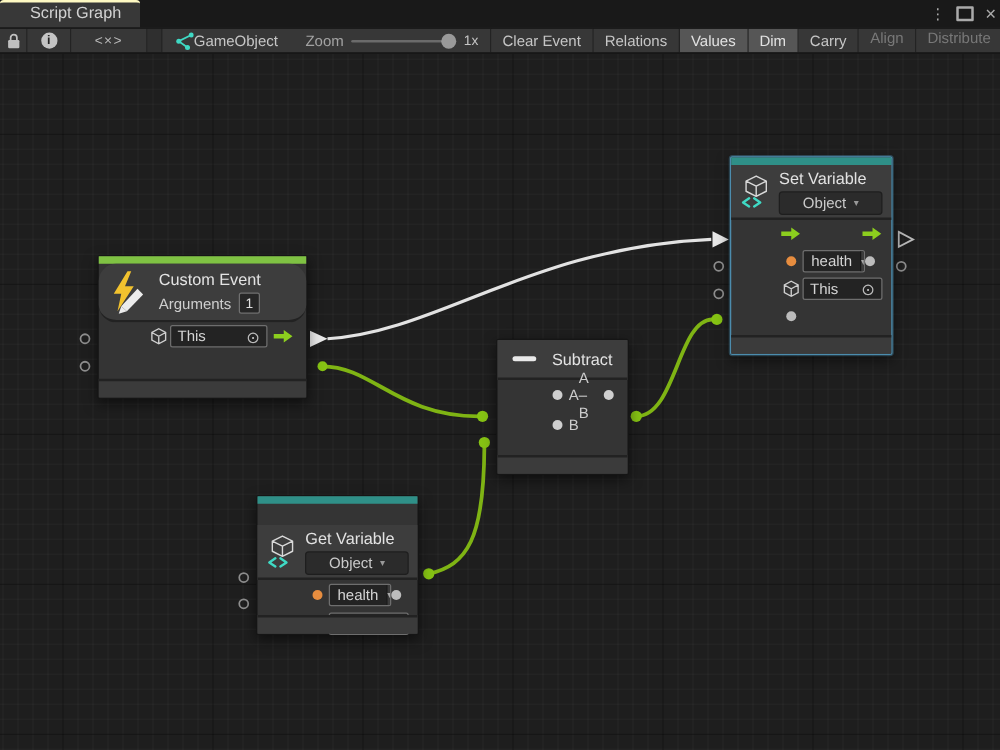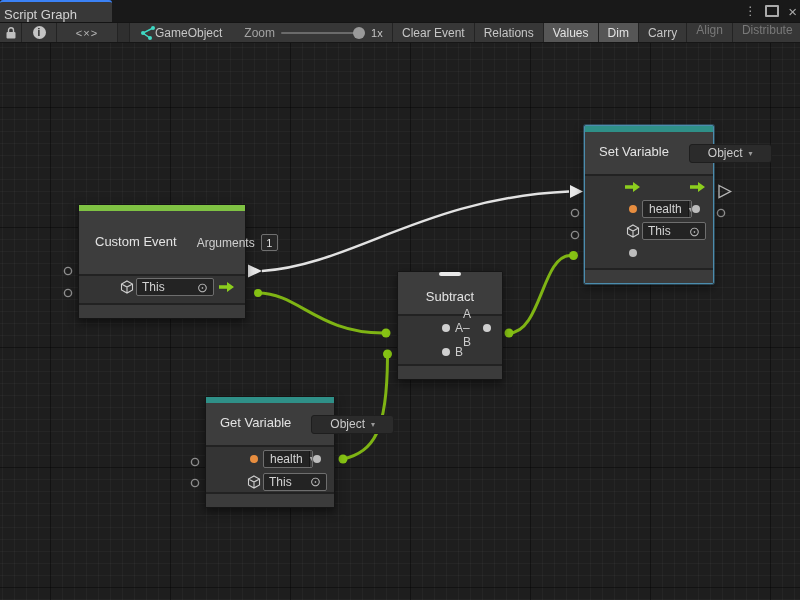--- a/index.html
+++ b/index.html
@@ -1,22 +1,22 @@
 <!DOCTYPE html>
 <html><head>
 <meta charset="utf-8">
 <style>
   html,body{margin:0;padding:0;background:#111;}
   .app{position:relative;width:800px;height:600px;overflow:hidden;background:#191919;
        font-family:"Liberation Sans",sans-serif;-webkit-font-smoothing:antialiased;user-select:none;}
   
   .titlebar{position:absolute;left:0;top:0;width:800px;height:22px;background:#191919;}
   .tab{position:absolute;left:0;top:0;width:112px;height:22px;background:#383838;
-       border-top:2px solid #3b82f6;box-sizing:border-box;display:flex;align-items:flex-end;
-       padding-left:4px;border-radius:3px 3px 0 0;}
+       border-top:2px solid #fef9c3;box-sizing:border-box;display:flex;align-items:flex-start;
+       padding-left:24px;border-radius:3px 3px 0 0;}
   .tab-label{font-size:13px;color:#d2d2d2;white-space:nowrap;}
   .win-controls{position:absolute;right:3px;top:0;height:22px;display:flex;align-items:center;gap:9px;color:#aaa;}
   .menu-glyph{font-size:12px;line-height:1;}
   .max-box{width:10px;height:8px;border:2px solid #aaa;border-radius:1px;}
   .close-glyph{font-size:15px;line-height:1;}
   
   .toolbar{position:absolute;left:0;top:22px;width:800px;height:20px;background:#2c2c2c;
            border-top:1px solid #141414;box-sizing:border-box;display:flex;overflow:hidden;}
   .tseg{height:100%;display:flex;align-items:center;justify-content:center;background:#373737;
         border-right:1px solid #232323;box-sizing:border-box;flex-shrink:0;}
@@ -51,21 +51,21 @@
     background-position:0 64px,50px 0,0 4px,2px 0;
     border-top:1px solid #161616;box-sizing:border-box;}
   
   .node{position:absolute;background:#343434;border:1px solid #151515;border-radius:2px;
         box-shadow:0 4px 10px rgba(0,0,0,.5);box-sizing:border-box;color:#d6d6d6;z-index:2;}
   .node .bar{height:6px;}
   .bar.green{background:#7FC243;}
   .bar.teal{background:#2F9088;}
   .hdr{background:#3d3d3d;border-bottom:2px solid #222;display:flex;align-items:center;
        padding:0 8px;gap:8px;box-sizing:border-box;}
-  .hdr-text{display:flex;flex-direction:row;justify-content:center;gap:20px;}
+  .hdr-text{display:flex;flex-direction:column;justify-content:center;gap:3px;}
   .node-title{font-size:13px;color:#e3e3e3;white-space:nowrap;}
   .row{height:22px;display:flex;align-items:center;padding:0 7px;box-sizing:border-box;margin-left:32px;}
   .slot{width:18px;display:flex;justify-content:center;align-items:center;flex-shrink:0;}
   .dot{width:8px;height:8px;border-radius:50%;flex-shrink:0;}
   .dot.orange{background:#E78D3F;}
   .dot.gray{background:#bcbcbc;}
   .dot.white{background:#cfcfcf;}
   .field{height:18px;background:#232323;border:1px solid #6e6e6e;border-radius:2px;display:flex;
          align-items:center;padding:0 5px;font-size:12px;color:#d4d4d4;box-sizing:border-box;}
   .field .tgt{margin-left:auto;color:#bdbdbd;font-size:13px;line-height:1;padding-left:4px;}
@@ -80,27 +80,27 @@
   .dd-plain .arr{font-size:8px;color:#999;}
   .ftr{position:absolute;left:0;right:0;bottom:0;height:13px;background:#3b3b3b;border-top:2px solid #222;}
   .arg-label{font-size:12px;color:#9a9a9a;margin-left:8px;white-space:nowrap;}
   .argbox{width:17px;height:17px;background:#262626;border:1px solid #707070;border-radius:2px;
           display:flex;align-items:center;justify-content:center;font-size:11px;color:#e0e0e0;box-sizing:border-box;}
   .spacer{flex:1;}
   .minus-bar{width:22px;height:4px;background:#e9e9e9;border-radius:2px;}
   .sub-label{font-size:12px;color:#cccccc;}
   
   #node-custom-event{left:78px;top:204px;width:168px;height:115px;}
-  #node-custom-event .hdr{height:65px;}
+  #node-custom-event .hdr{height:47px;border-radius:14px;}
   #node-custom-event .field{width:78px;}
   #node-subtract{left:397px;top:271px;width:106px;height:109px;}
-  #node-subtract .hdr{height:44px;padding:0 12px;gap:13px;background:#3d3d3d;flex-direction:column;}
+  #node-subtract .hdr{height:32px;padding:0 12px;gap:13px;background:#3d3d3d;}
   #node-subtract .row{height:24px;padding:0 7px;}
   #node-get-variable{left:205px;top:396px;width:130px;height:112px;}
-  #node-get-variable .hdr{height:44px;padding:0 7px;gap:7px;}
+  #node-get-variable .hdr{height:44px;padding:0 7px;gap:7px;margin-top:17px;}
   #node-get-variable .row{height:23px;}
   #node-get-variable .dd-split,#node-get-variable .field{width:71px;}
   #node-set-variable{left:584px;top:125px;width:130px;height:159px;border-color:#4C8CAD;
       box-shadow:0 0 0 1px rgba(76,140,173,.4),0 4px 10px rgba(0,0,0,.5);}
   #node-set-variable .hdr{height:44px;padding:0 7px;gap:7px;}
   #node-set-variable .row{height:22px;}
   #node-set-variable .dd-split,#node-set-variable .field{width:71px;}
   .wires{position:absolute;left:0;top:0;z-index:1;pointer-events:none;}
 </style>
 </head>

